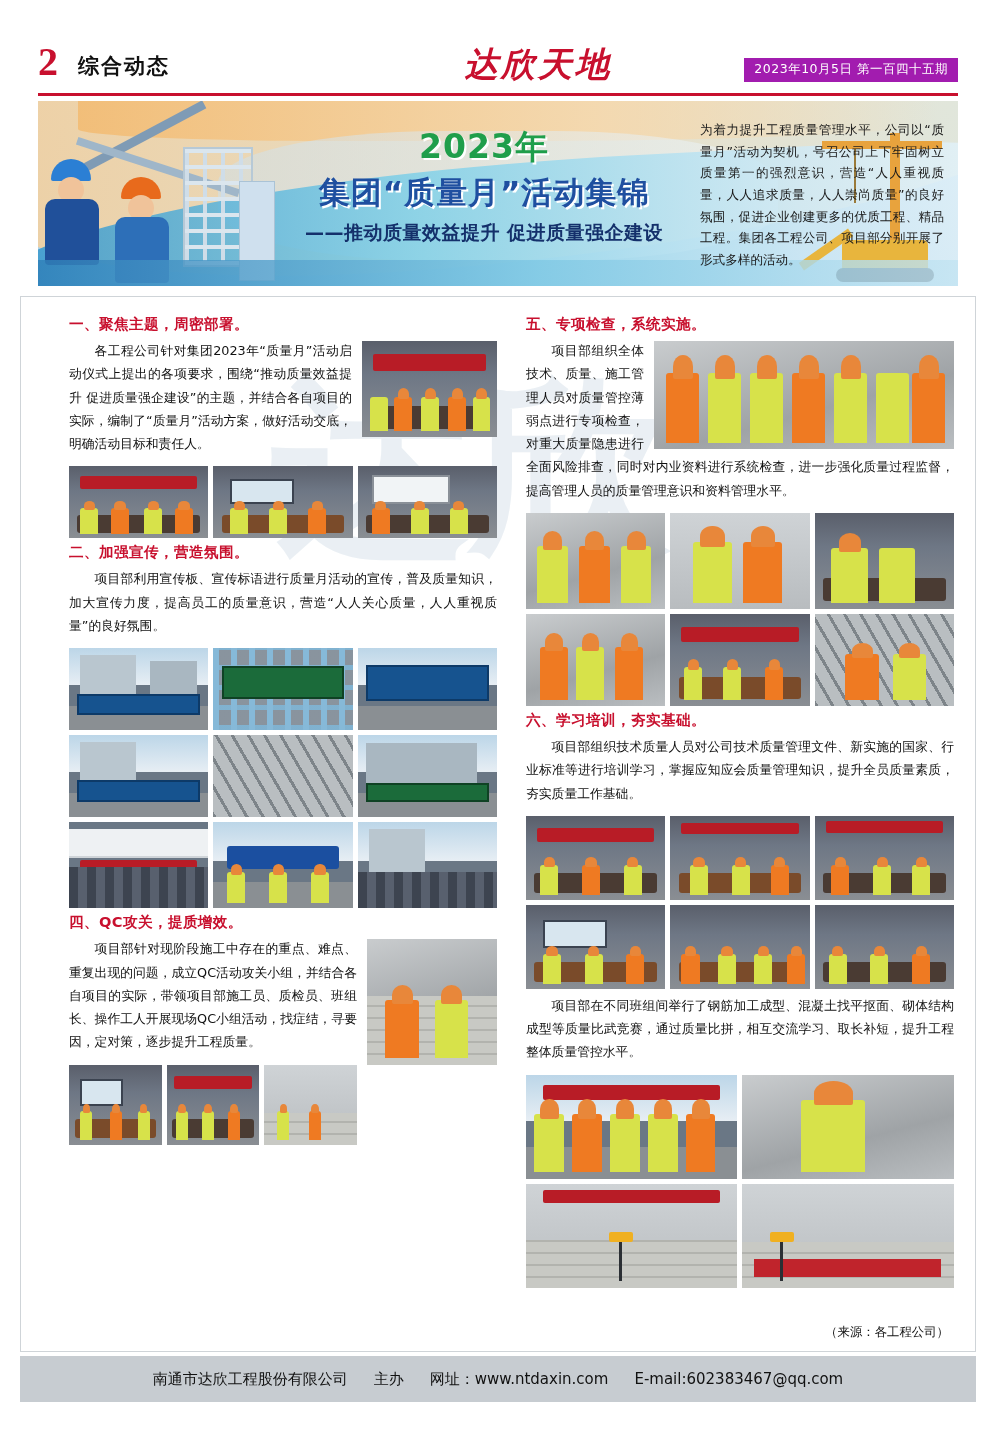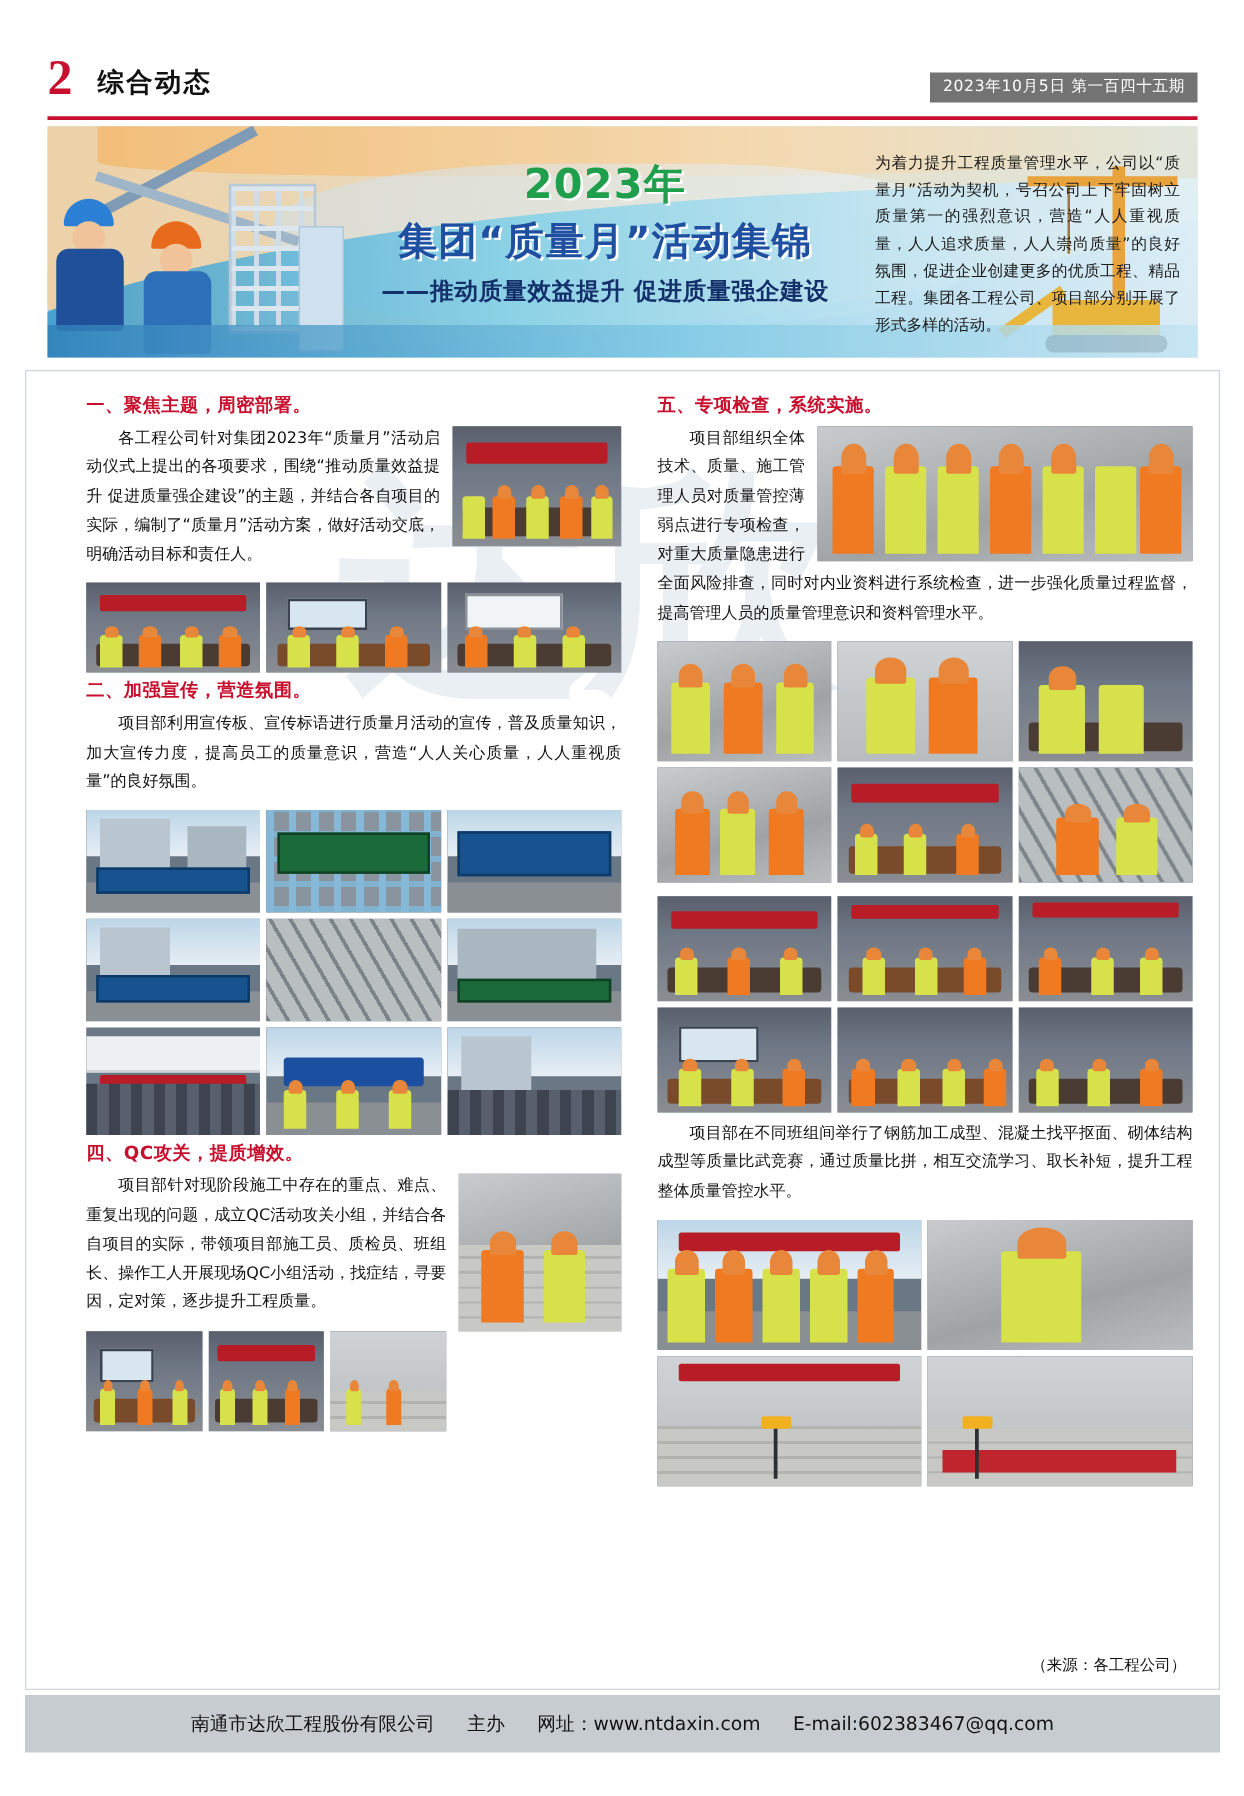--- a/index.html
+++ b/index.html
@@ -32,21 +32,21 @@
   }
   .hdr-masthead {
     position:absolute; left:380px; top:-4px; width:240px; text-align:center;
     font-family:"DejaVu Serif", serif;
     font-size:34px; font-weight:bold; color:#c8102e;
     letter-spacing:3px;
     font-style:italic;
   }
   .hdr-date {
     position:absolute; right:0; top:12px;
-    background:#737373; color:#fff;
+    background:#a21caf; color:#fff;
     font-family:"DejaVu Sans", sans-serif;
     font-size:12.5px; padding:3px 10px 4px 10px;
     letter-spacing:0.5px;
   }
   .hdr-rule {
     position:absolute; left:38px; top:93px; width:920px; height:3px;
     background:#c8102e;
   }
 
   
@@ -230,20 +230,21 @@
   .footer span { white-space:nowrap; }
 </style>
 </head>
 <body>
 
 <div class="page">
 
   <div class="hdr">
     <div class="hdr-num">2</div>
     <div class="hdr-sect">综合动态</div>
+    <div class="hdr-masthead">达欣天地</div>
     <div class="hdr-date">2023年10月5日  第一百四十五期</div>
   </div>
   <div class="hdr-rule"></div>
 
   <div class="banner">
     <div class="swoosh1"></div>
     <div class="orange"></div>
     <div class="swoosh3"></div>
     <div class="swoosh2"></div>
 
@@ -612,20 +613,22 @@
                 <i></i>
               </span>
               <span class="vest" style="left:56%;width:24%">
                 <i></i>
               </span>
             </div>
           </div>
       </div>
 
       <div class="blk">
+        <h3 class="sec">六、学习培训，夯实基础。</h3>
+        <p class="para">项目部组织技术质量人员对公司技术质量管理文件、新实施的国家、行业标准等进行培训学习，掌握应知应会质量管理知识，提升全员质量素质，夯实质量工作基础。</p>
       </div>
 
       <div class="grid">
         <div class="ph" style="width:139px;height:84px;"><div class="room"></div><div class="banner-red"></div><div class="table dark"></div>
           <div class="vestrow">
               <span class="vest" style="left:10%">
                 <i></i>
               </span>
               <span class="vest o" style="left:40%">
                 <i></i>

